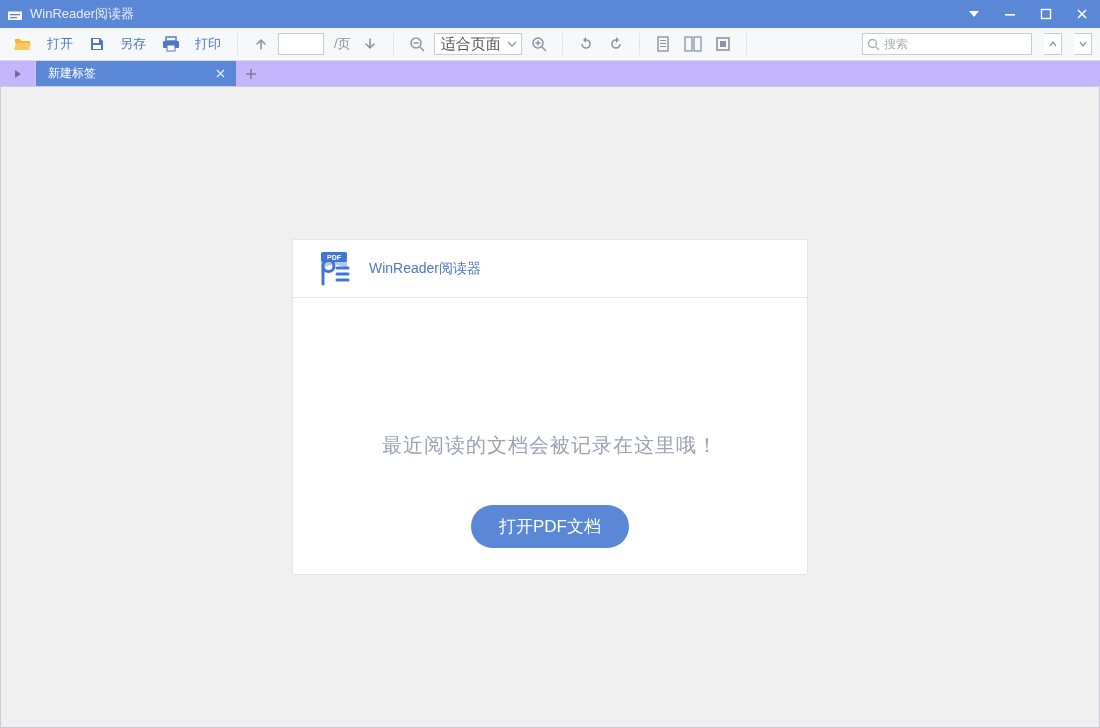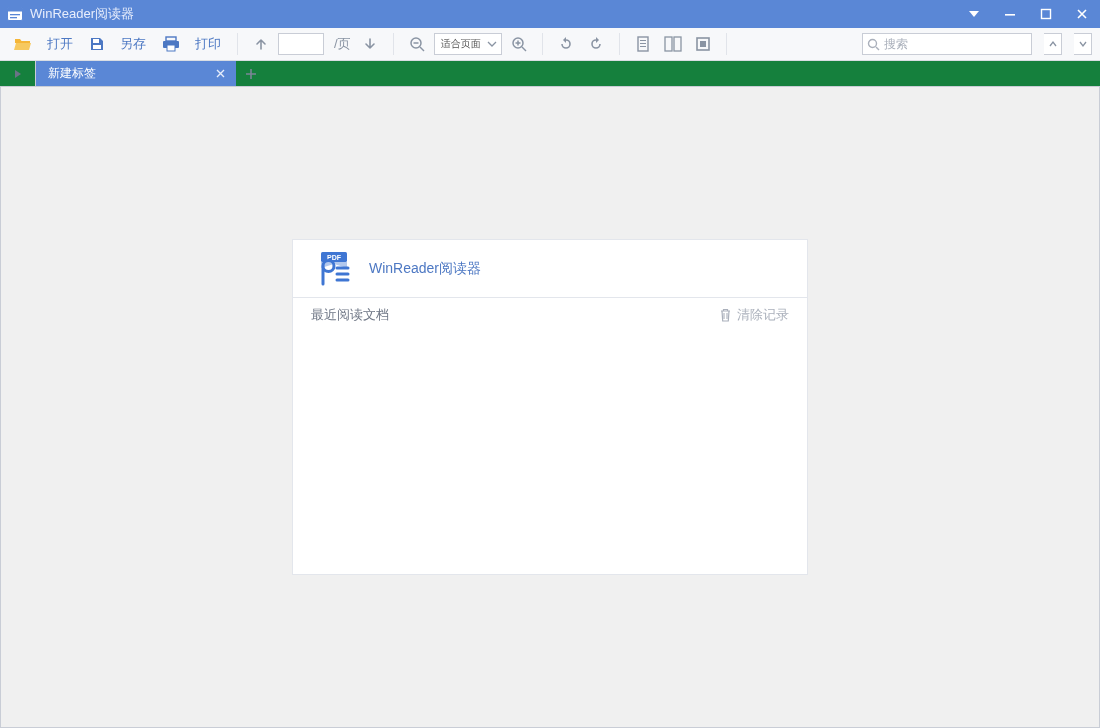--- a/index.html
+++ b/index.html
@@ -59,21 +59,21 @@
   .page-input {
     width: 46px; height: 22px;
     border: 1px solid #c9cdd6;
     background: #fff;
     font-size: 12px;
     text-align: center;
   }
   .page-total { color: #8a94a3; font-size: 13px; padding: 0 2px 0 6px; }
   .zoom-select {
     height: 22px; border: 1px solid #c9cdd6;
-    background: #fff; font-size: 10px; color: #555;
+    background: #fff; font-size: 15px; color: #555;
     display: inline-flex; align-items: center;
     padding: 0 4px 0 6px; gap: 6px; cursor: pointer;
   }
   .zoom-select .chev { color: #8a94a3; }
   .search-wrap {
     margin-left: auto;
     display: flex; align-items: center; gap: 12px;
   }
   .search-box {
     display: flex; align-items: center;
@@ -90,21 +90,21 @@
     width: 18px; height: 22px;
     border: 1px solid #c9cdd6; border-left: 0;
     background: #fff; color: #8a94a3;
     display: inline-flex; align-items: center; justify-content: center;
     cursor: pointer;
   }
 
   
   .tabstrip {
     height: 26px;
-    background: #15803d;
+    background: #c4b5fd;
     border-bottom: 1px solid #c9cdd6;
     display: flex; align-items: stretch;
   }
   .mini-btn {
     width: 36px;
     display: inline-flex; align-items: center; justify-content: center;
     color: #6a7386; cursor: pointer;
     border-right: 1px solid #c9cdd6;
   }
   .tab {
@@ -370,26 +370,18 @@
           <rect x="6" y="0" width="26" height="10" rx="1.5" fill="#3f76d3"></rect>
           <text x="19" y="8" text-anchor="middle" font-size="7" font-weight="bold" fill="#fff">PDF</text>
           <path d="M6 10 h26 v6 l-13 -4 l-13 4 Z" fill="#3f76d3" opacity="0.4"></path>
           <path d="M6 14 h4 v16 h-4 Z M6 14 a6 6 0 0 1 12 0 a6 6 0 0 1 -12 0" fill="none"></path>
           <path d="M8 14 v18 M8 14 a5.5 5.5 0 0 1 11 0 a5.5 5.5 0 0 1 -11 0" fill="none" stroke="#3f76d3" stroke-width="3" stroke-linecap="round"></path>
           <path d="M22 16 h11 M22 22 h11 M22 28 h11" stroke="#3f76d3" stroke-width="3" stroke-linecap="round"></path>
         </svg>
       </span>
       <span class="name">WinReader阅读器</span>
     </div>
-    <div class="card-sub">
-      <span class="left">最近阅读文档</span>
-      <span class="right">
-        <span>
-          <svg width="13" height="14" viewBox="0 0 13 14">
-              <path d="M2 3 h9 M4.5 3 V1.5 h4 V3 M3 3 l0.7 10 h5.6 l0.7 -10" fill="none" stroke="#aab0bb" stroke-width="1.2"></path>
-              <path d="M5 5 v6 M8 5 v6" stroke="#aab0bb" stroke-width="1.1"></path>
-            </svg>
-        </span>
-        <span>清除记录</span>
-      </span>
+    <div class="card-body" style="position:relative;">
+      <div class="empty-text" style="position:absolute; top:70px; left:0; right:0; text-align:center;">最近阅读的文档会被记录在这里哦！</div>
+      <button class="open-btn" style="position:absolute; bottom:26px; left:50%; transform:translateX(-50%);">打开PDF文档</button>
     </div>
   </div>
 </div>
 
 </body></html>

